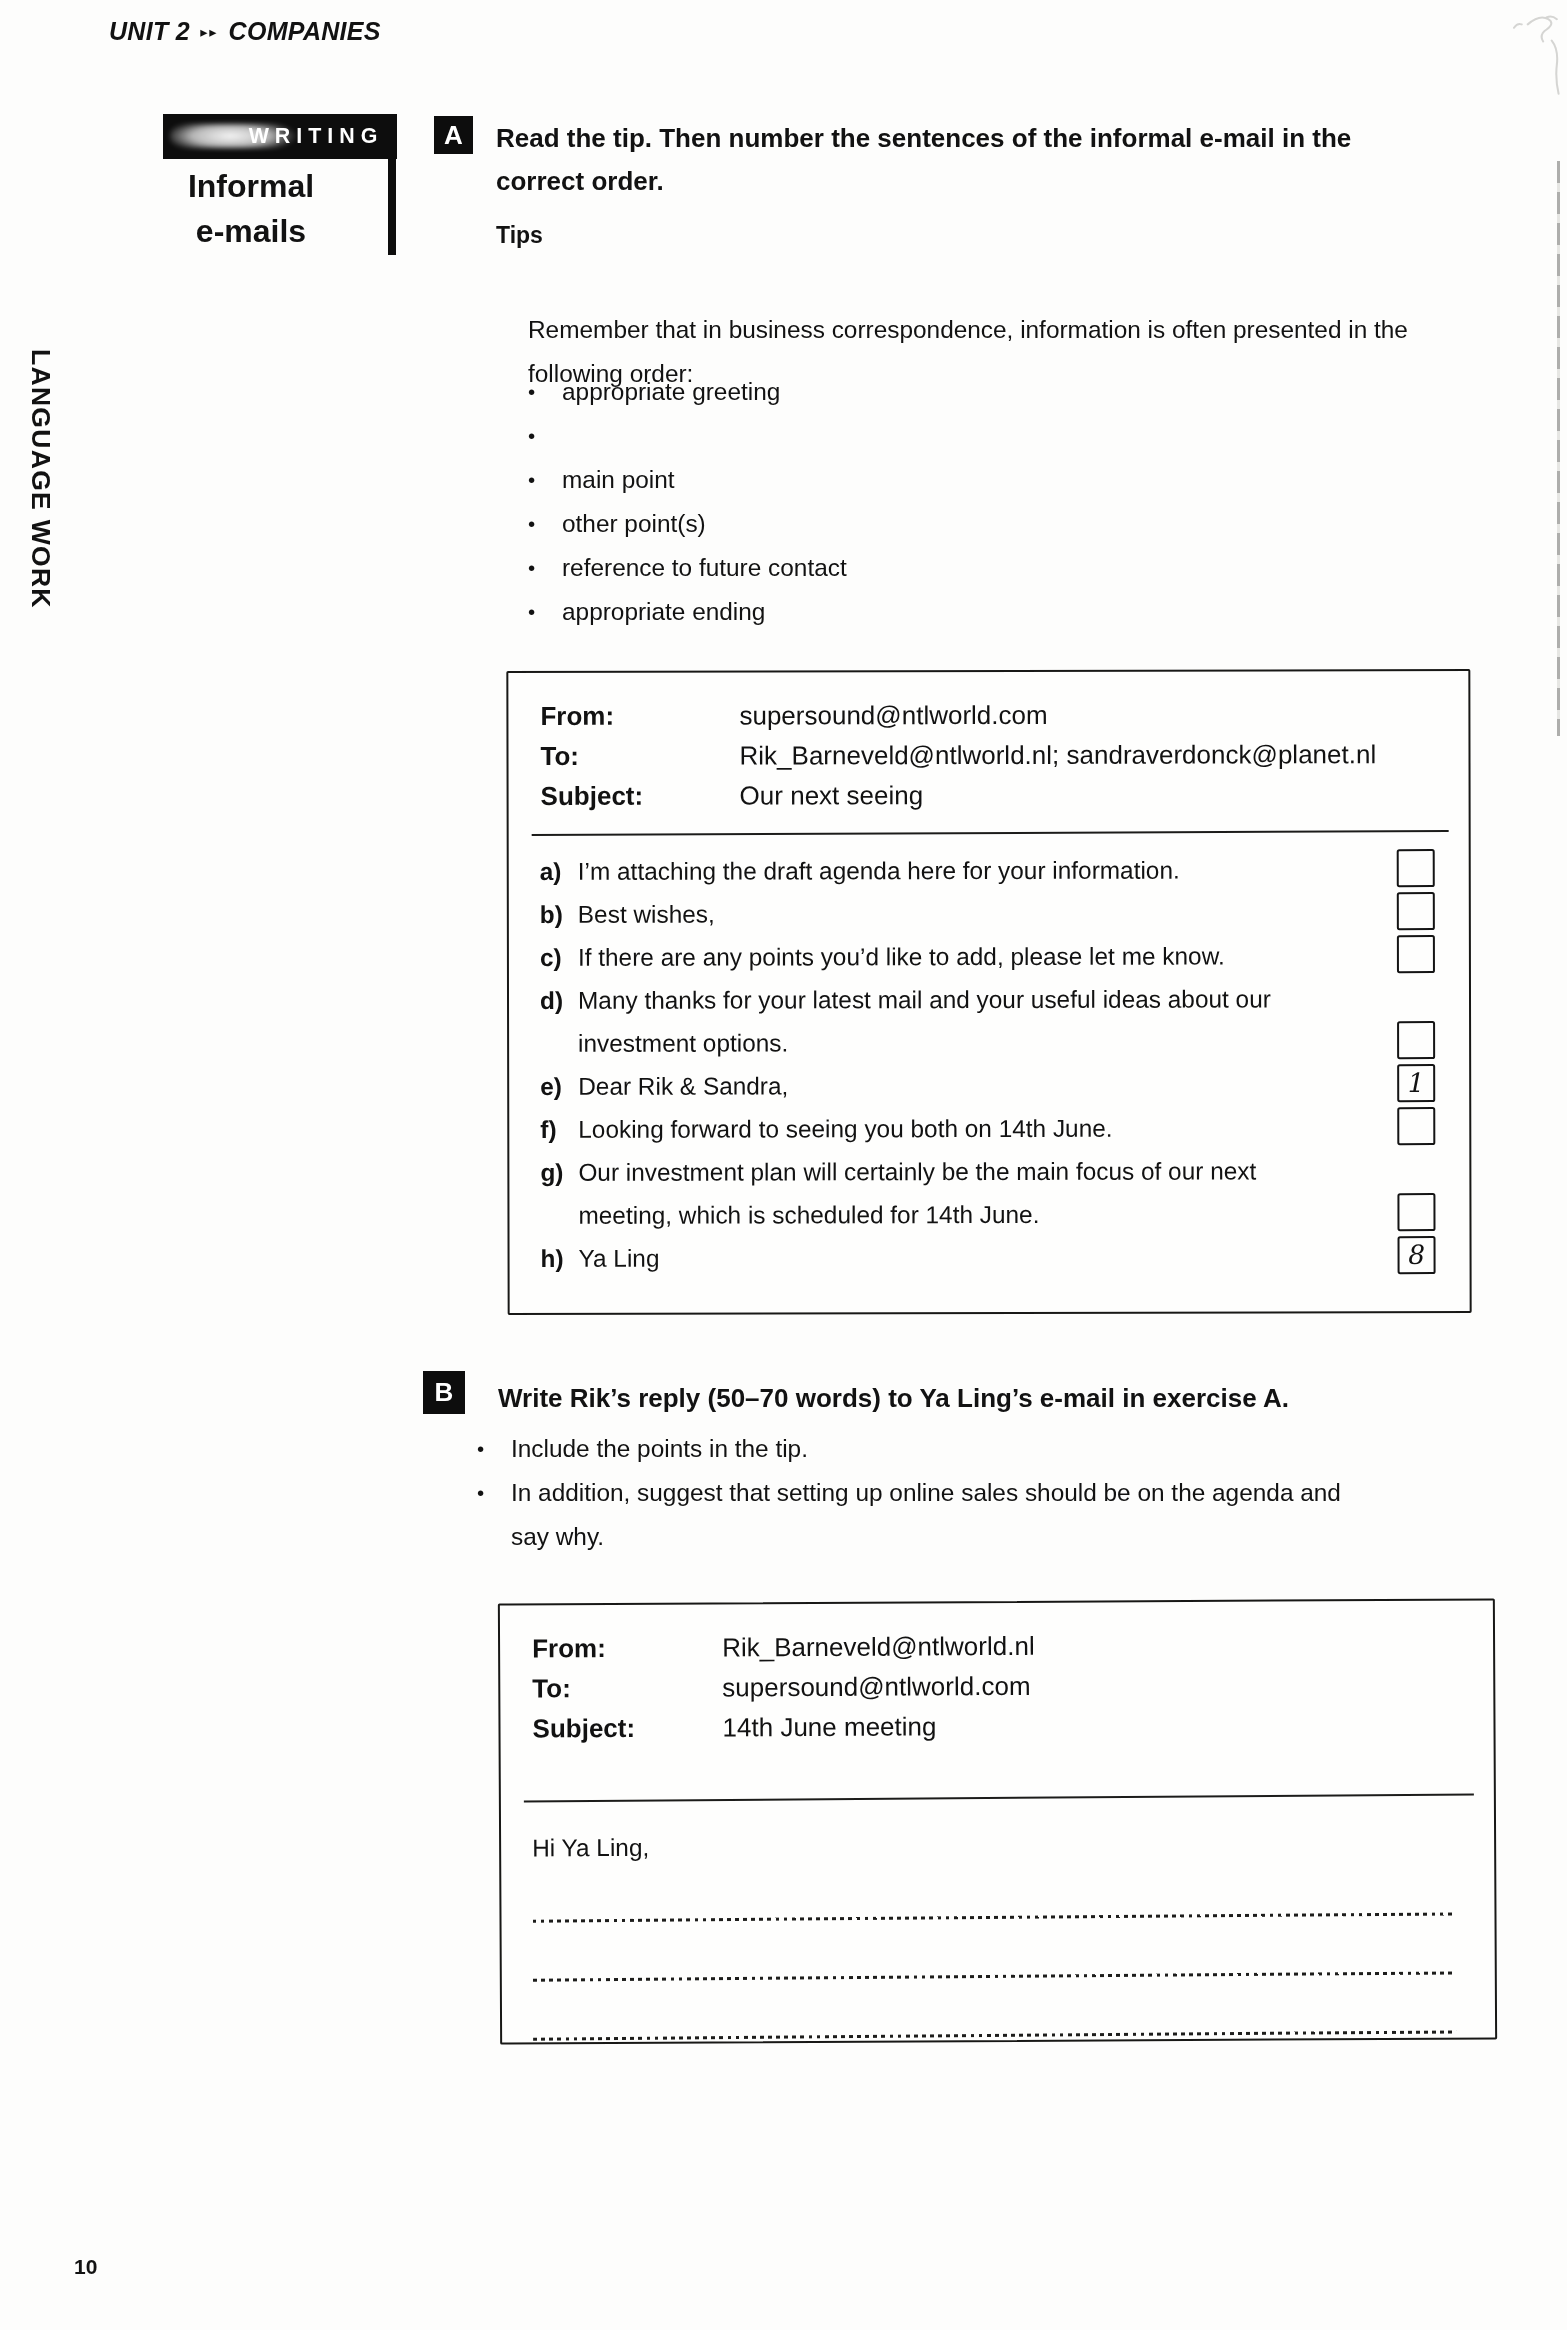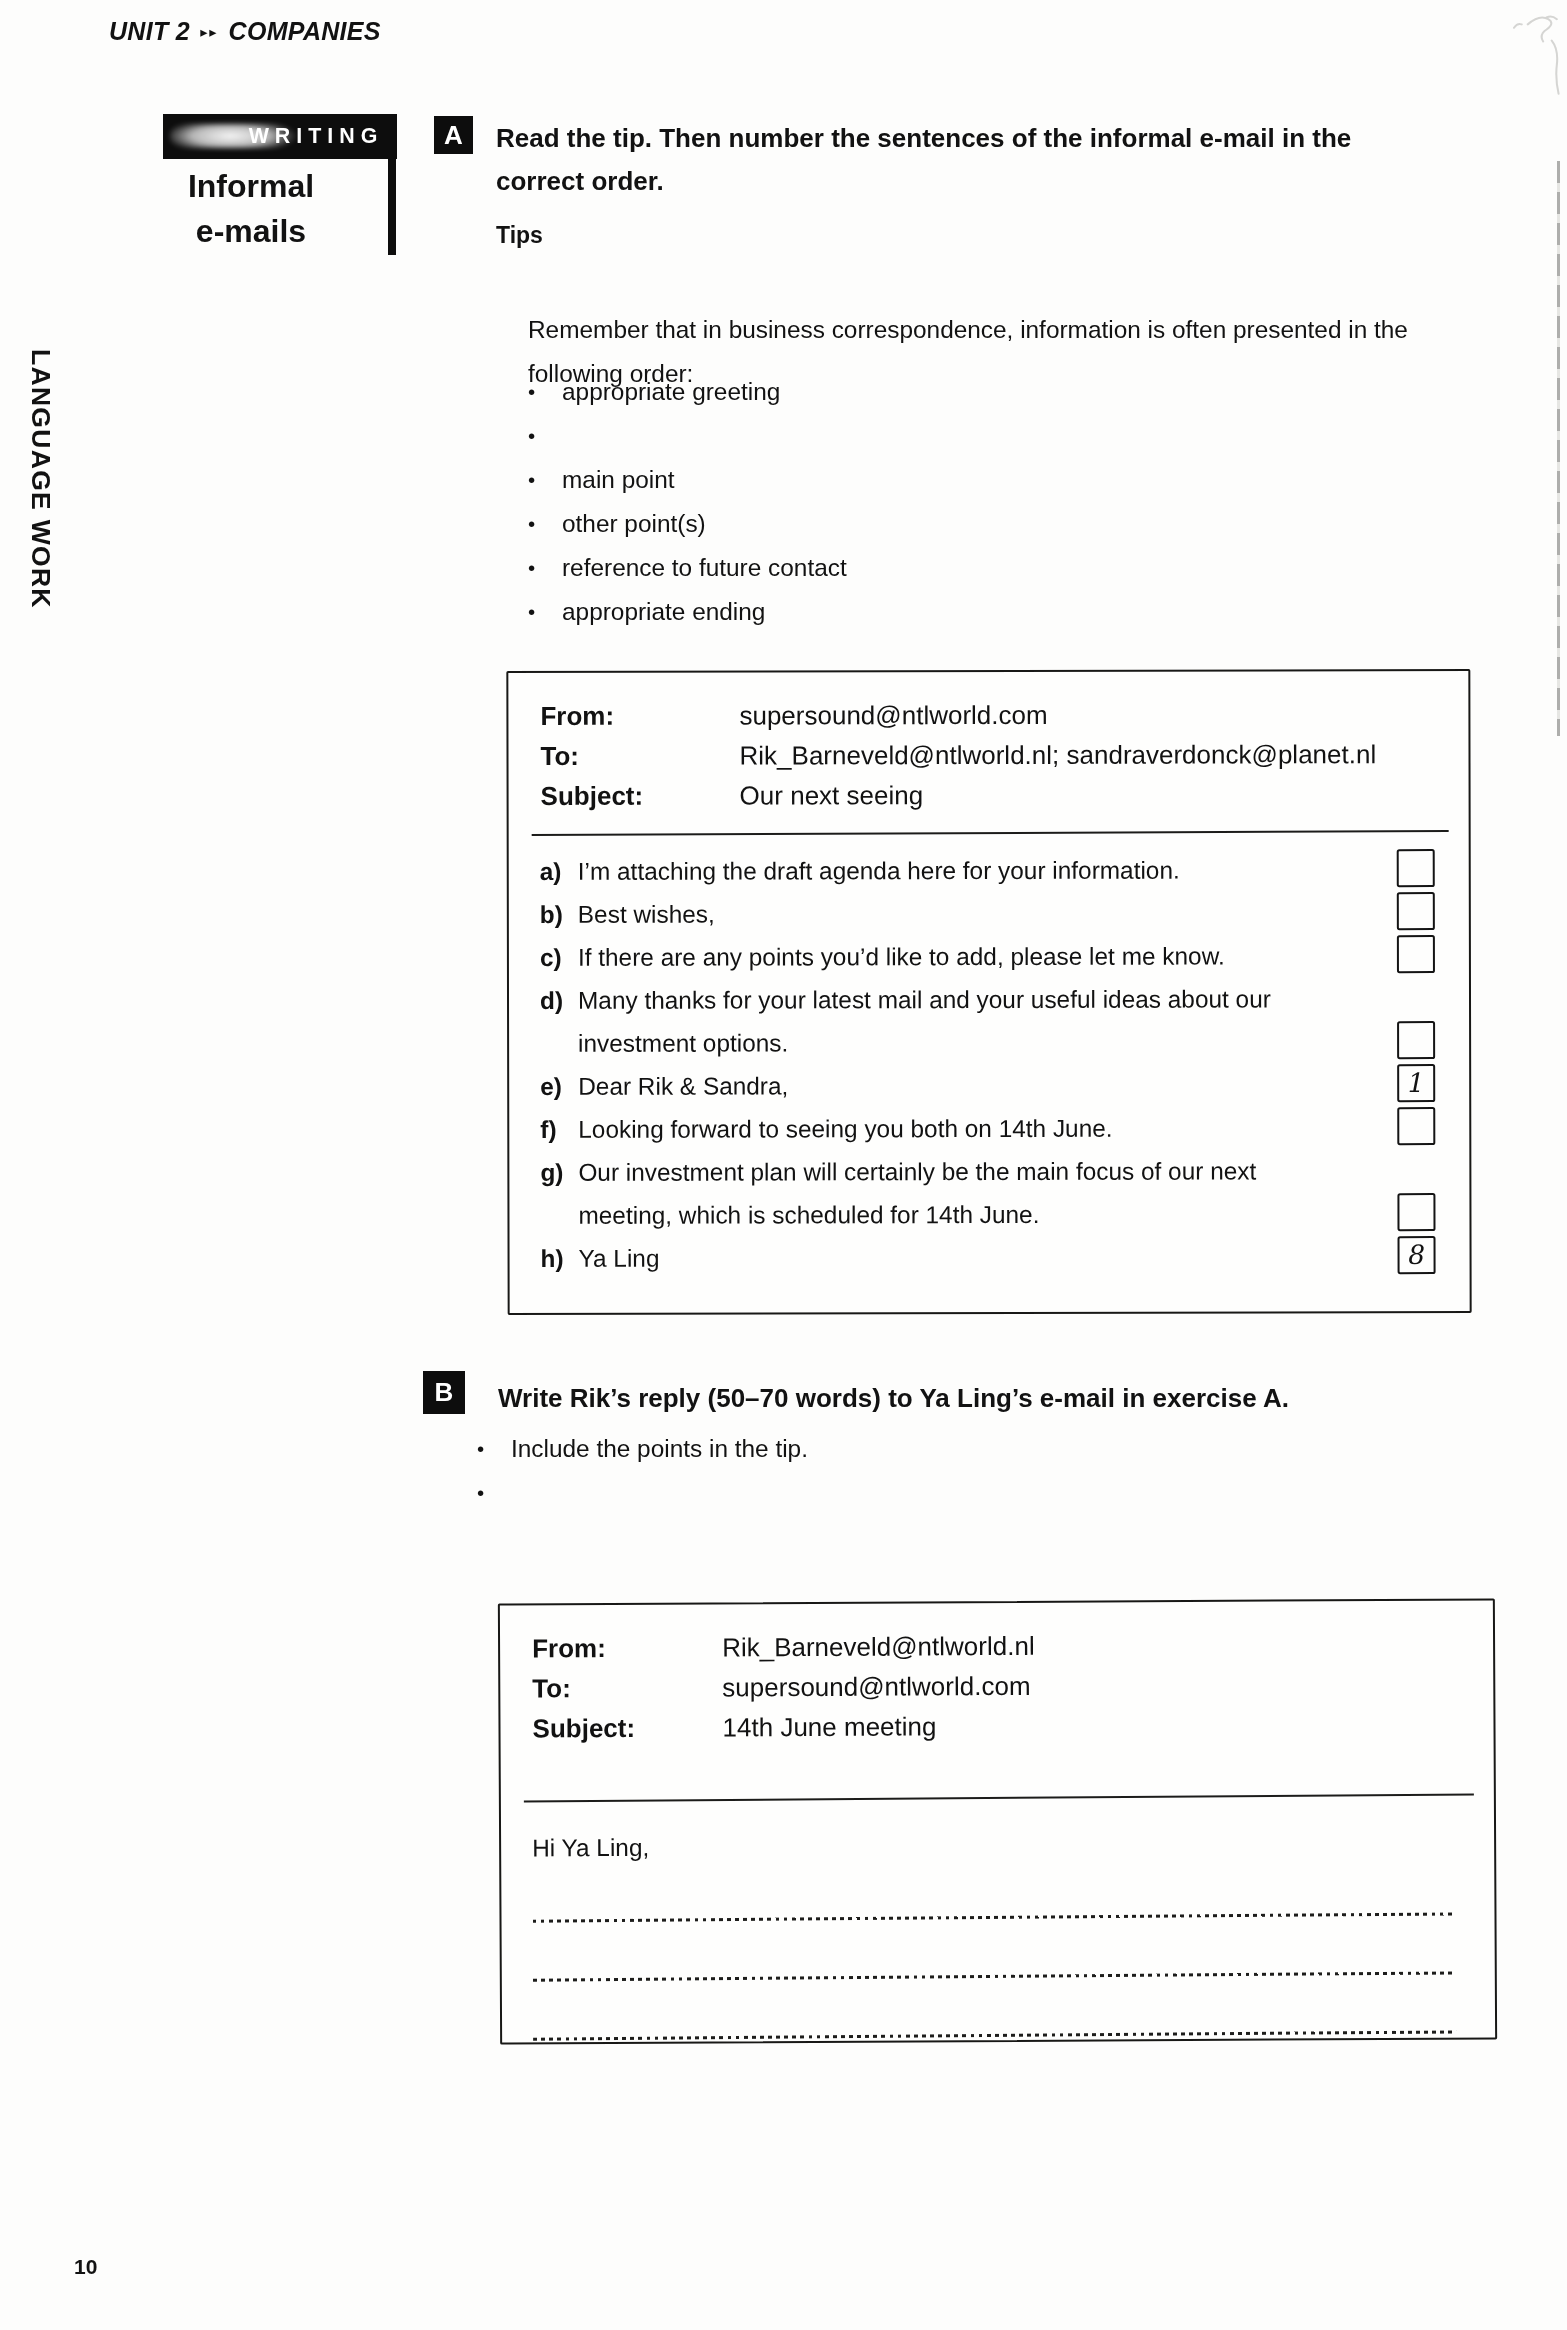--- a/index.html
+++ b/index.html
@@ -216,20 +216,22 @@
 
 <div class="abs badge badge-b">B</div>
 <div class="abs bold-instr exB-instr">Write Rik’s reply (50–70 words) to Ya Ling’s e-mail in exercise A.</div>
 <div class="abs exB-bullets">
   <div class="exB-row">
       <span class="bullet">•</span>
       <span class="btxt">Include the points in the tip.</span>
     </div>
   <div class="exB-row">
       <span class="bullet">•</span>
+      <span class="btxt">In addition, suggest that setting up online sales should be on the agenda and
+say why.</span>
     </div>
 </div>
 
 <div class="abs mailbox mailbox2">
   <div class="mhead">
     <div class="mrow">
       <span class="mlabel">From:</span>
       <span>Rik_Barneveld@ntlworld.nl</span>
     </div>
     <div class="mrow">

